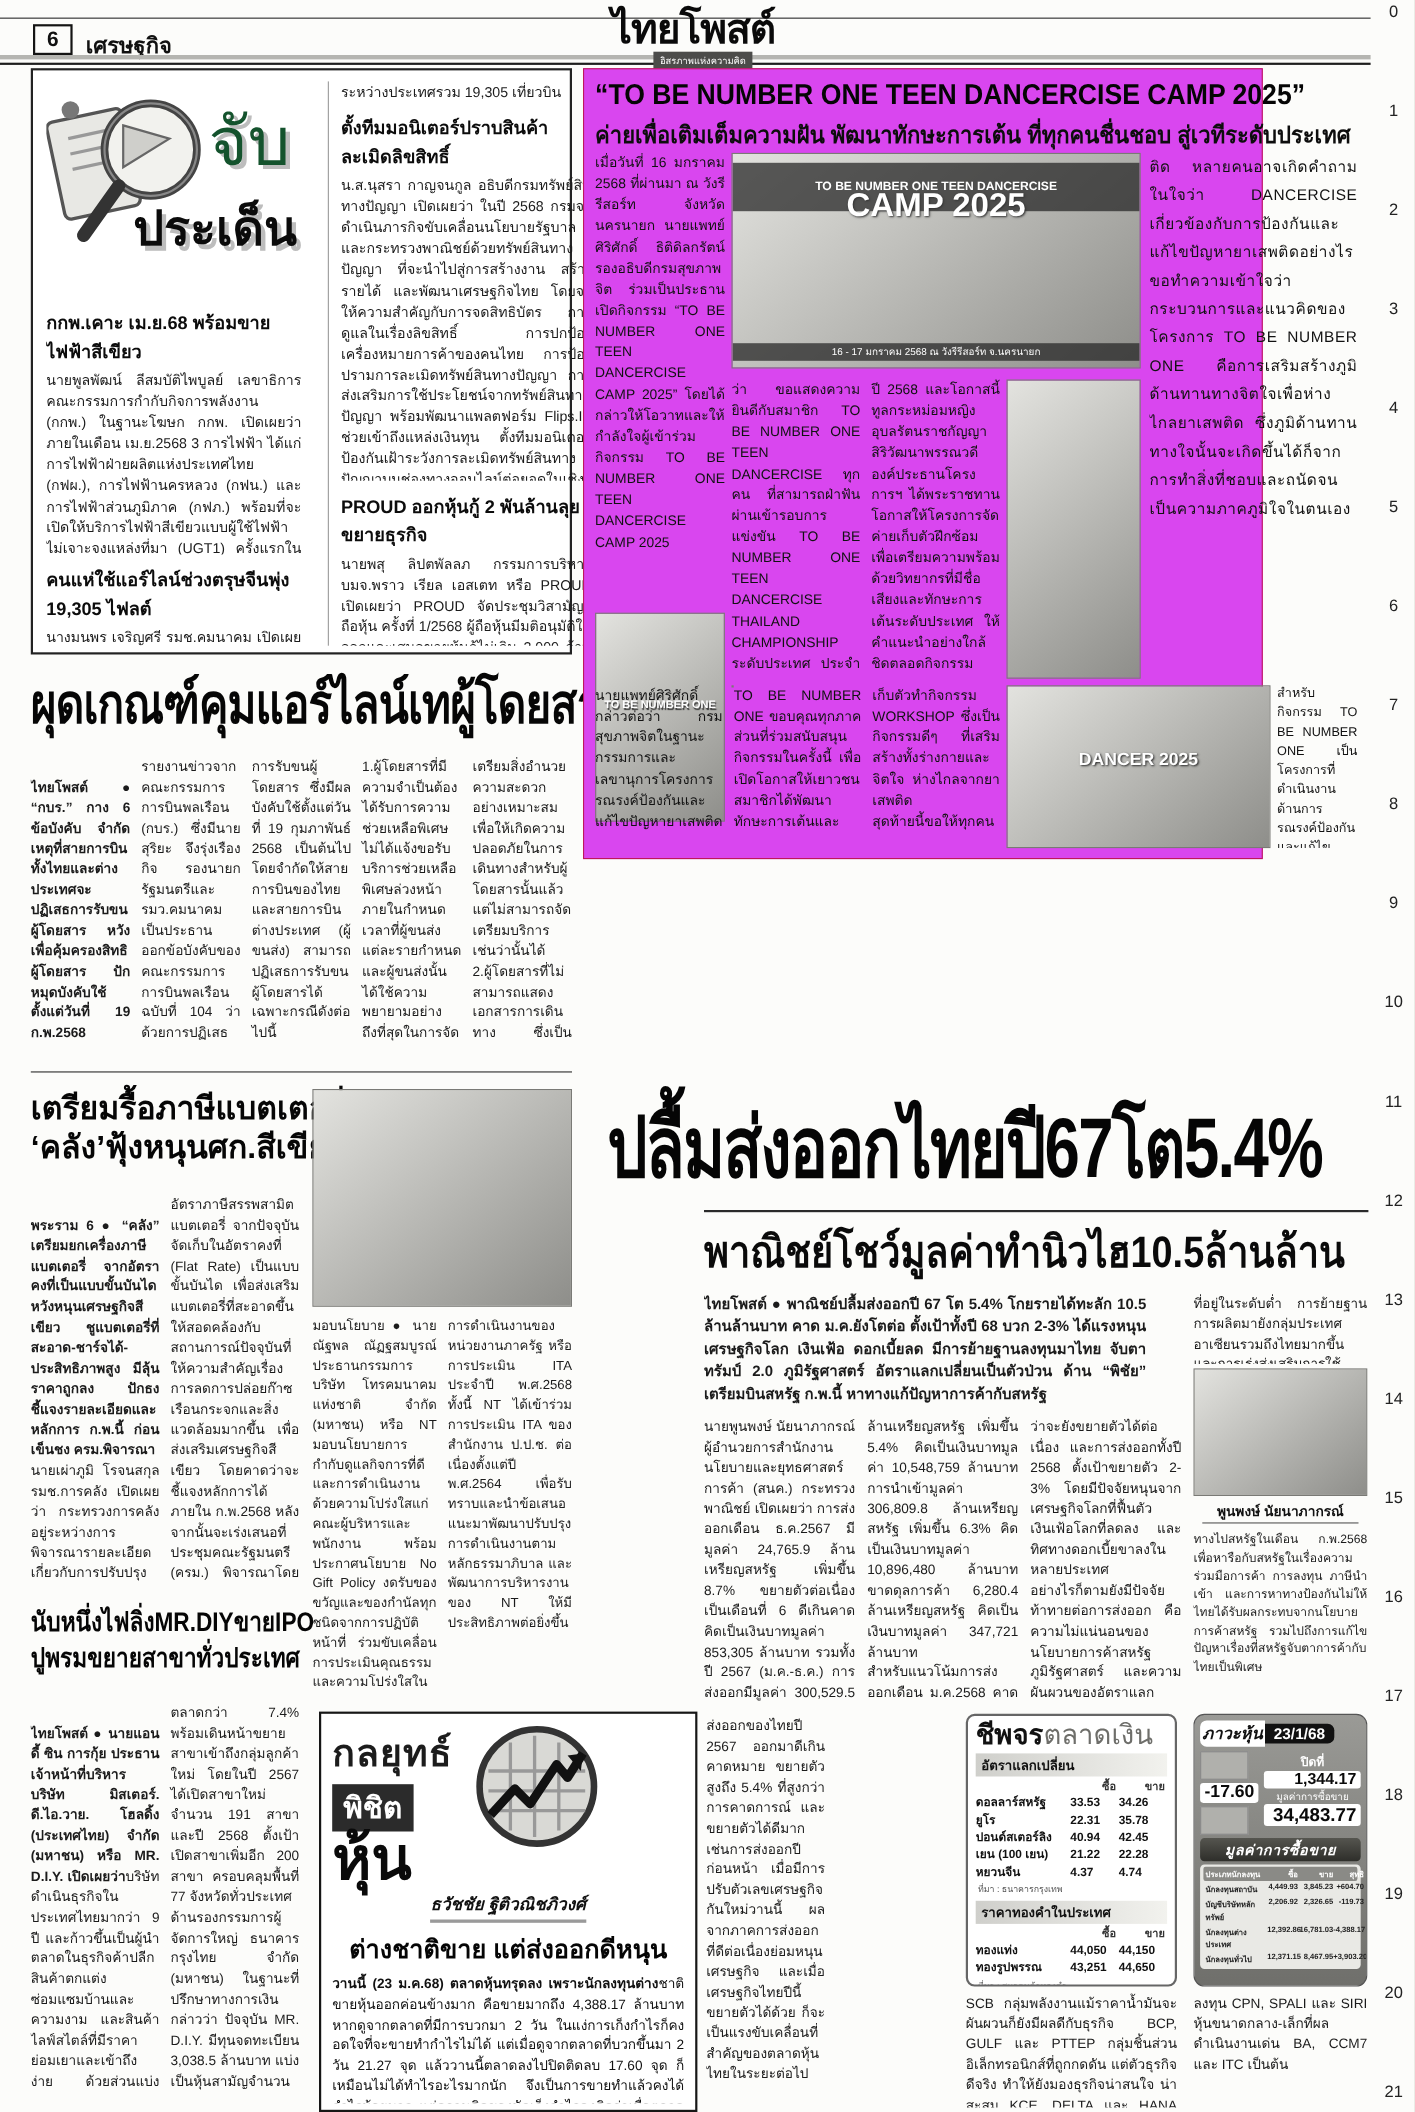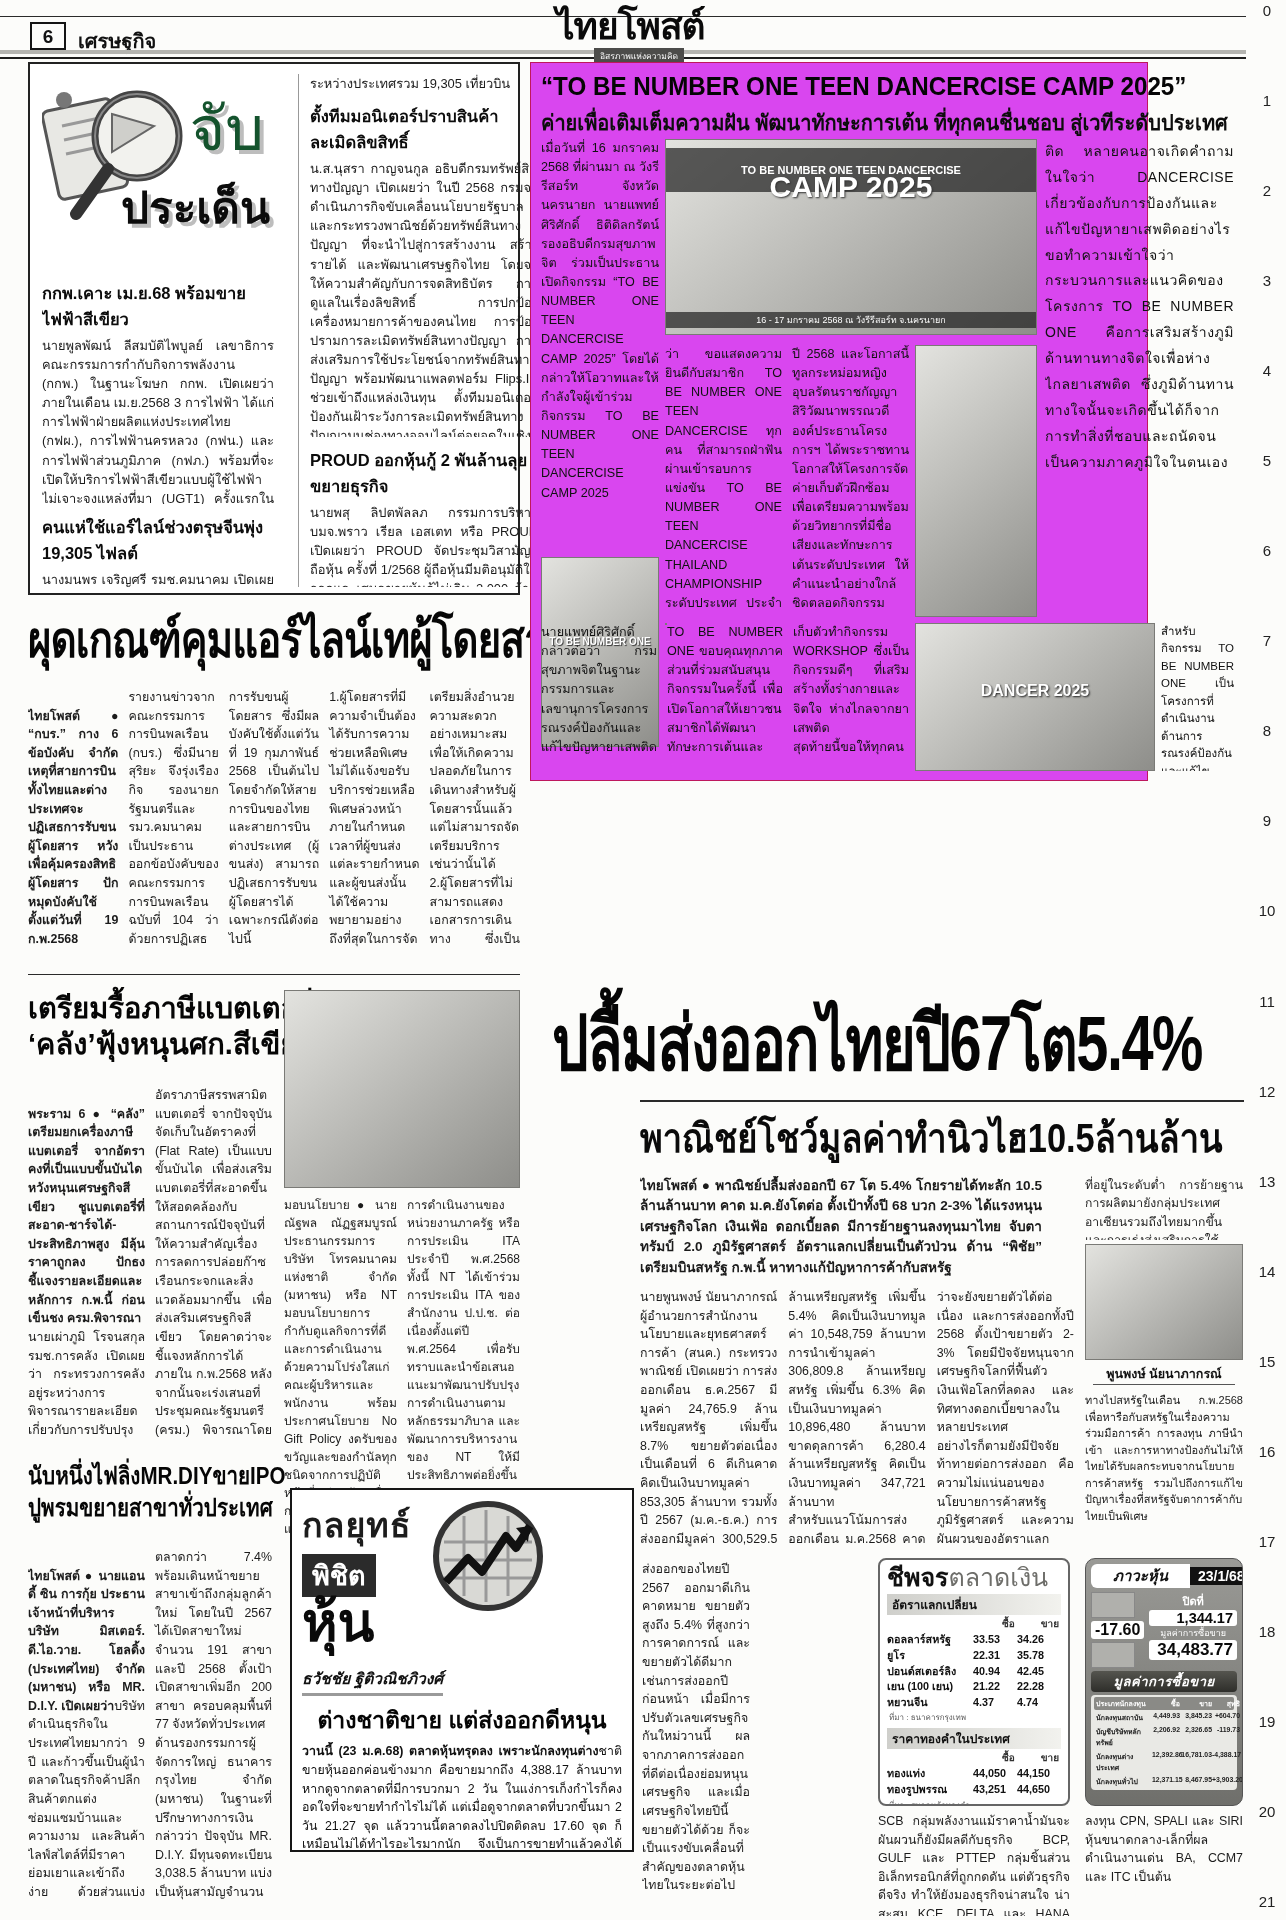--- a/index.html
+++ b/index.html
@@ -58,21 +58,21 @@
               white-space:nowrap;transform:scaleX(.93);transform-origin:left top;color:#050505}
   .tbox .t-sub{position:absolute;left:10px;top:42px;width:693px;font-size:21.5px;font-weight:700;
                white-space:nowrap;transform:scaleX(.93);transform-origin:left top;color:#0d0d0d}
   .t-txt{font-size:12.6px;line-height:1.52;text-align:justify;overflow:hidden;white-space:pre-line;column-fill:auto}
   .t-right{font-size:14px;line-height:1.85;letter-spacing:.5px;text-align:justify}
   .ph-band{position:absolute;left:0;right:0;background:rgba(40,40,40,.75);color:#fff;text-align:center}
   
   .diy-hl{font-size:24.5px;font-weight:900;white-space:nowrap;transform:scaleX(.84);
           transform-origin:left top;line-height:1.3;color:#060606}
   
-  .sbox{position:absolute;left:290px;top:1488px;width:344px;height:364px;border:2px solid #161616;
+  .sbox{position:absolute;left:290px;top:1556px;width:344px;height:364px;border:2px solid #161616;
         background:#fff;padding:8px 10px;overflow:hidden}
   .sbox .w-k{font-size:34px;font-weight:800;letter-spacing:1px;color:#1c1c1c}
   .sbox .w-p{display:inline-block;background:#2b2b2b;color:#fff;font-size:27px;font-weight:800;
              padding:0 10px;margin-top:2px}
   .sbox .w-h{font-size:54px;font-weight:900;color:#0a0a0a;line-height:.95}
   .sbox .author{font-size:15.5px;font-weight:bold;font-style:italic;border-bottom:3px solid #9a9a9a;
                 display:inline-block;padding-bottom:2px}
   .sbox .s-hl{font-size:23px;font-weight:900;text-align:center;margin:6px 0 4px;color:#050505}
   .sbox .s-body{font-size:12.4px;line-height:1.5;text-align:justify;overflow:hidden;height:118px}
   
@@ -84,21 +84,21 @@
   .m-cols{display:flex;justify-content:flex-end;gap:26px;font-size:10px;font-weight:bold;color:#333;margin:1px 2px}
   .m-row{display:flex;font-size:10.8px;font-weight:bold;line-height:1.45}
   .m-row .n{flex:1}
   .m-row .v{width:44px;}
   .m-src{font-size:8px;color:#555;text-align:left;margin:1px 0 0 2px}
   
   .ibox{position:absolute;left:1085px;top:1558px;width:158px;height:248px;border-radius:10px;
         background:linear-gradient(180deg,#9a9a96,#6f6f6b);padding:5px;overflow:hidden;
         border:1px solid #555}
   .ibox .tab-w{display:inline-block;background:#fff;border-radius:6px 0 0 6px;font-size:15px;
-               font-weight:900;font-style:italic;padding:0 22px;color:#111}
+               font-weight:900;font-style:italic;padding:0 2px;color:#111}
   .ibox .tab-b{display:inline-block;background:#111;border-radius:0 6px 6px 0;font-size:14px;
                font-weight:bold;color:#fff;padding:1px 8px}
   .ibox .thumb{background:#b0b0ac;border:1px solid #888;width:44px;height:26px}
   .ibox .numfld{background:#fff;border-radius:3px;font-weight:900;text-align:right;padding:0 4px;color:#0a0a0a}
   .ibox .lbl{color:#fff;font-size:9px;text-align:center}
   .ibox .banner{background:linear-gradient(180deg,#55554f,#2e2e2a);border-radius:4px;color:#fff;
                 font-size:13px;font-weight:900;font-style:italic;text-align:center;margin-top:3px;
                 letter-spacing:.5px}
   .itable{background:#e9e9e5;border-radius:4px;margin-top:3px;padding:2px 3px}
   .itable .ih{display:grid;grid-template-columns:56px 28px 32px 28px;font-size:7px;font-weight:bold;
@@ -270,21 +270,21 @@
         <div class="w-p">พิชิต</div>
         <div class="w-h">หุ้น</div>
       </div>
       <svg width="128" height="122" viewBox="0 0 128 122">
         <circle cx="68" cy="58" r="52" fill="#d9d9d5" stroke="#333" stroke-width="6"></circle>
         <path d="M24 44 H112 M24 62 H112 M24 80 H112 M44 18 V98 M66 12 V104 M88 18 V98" stroke="#999" stroke-width="3" fill="none"></path>
         <path d="M26 84 L48 60 L62 74 L86 38 L96 50 L110 28" stroke="#111" stroke-width="8" fill="none" stroke-linejoin="round"></path>
         <path d="M110 28 L96 30 L108 44 Z" fill="#111"></path>
       </svg>
     </div>
-    <div style="text-align:left;margin-top:18px">
+    <div style="text-align:center;margin-top:2px">
       <span class="author">ธวัชชัย ฐิติวณิชภิวงศ์</span>
     </div>
     <div class="s-hl">ต่างชาติขาย แต่ส่งออกดีหนุน</div>
     <div class="s-body">
       <b class="lead-b">วานนี้ (23 ม.ค.68) ตลาดหุ้นทรุดลง เพราะนักลงทุนต่าง</b><span>ชาติขายหุ้นออกค่อนข้างมาก คือขายมากถึง 4,388.17 ล้านบาท หากดูจากตลาดที่มีการบวกมา 2 วัน ในแง่การเก็งกำไรก็คงอดใจที่จะขายทำกำไรไม่ได้ แต่เมื่อดูจากตลาดที่บวกขึ้นมา 2 วัน 21.27 จุด แล้ววานนี้ตลาดลงไปปิดติดลบ 17.60 จุด ก็เหมือนไม่ได้ทำไรอะไรมากนัก จึงเป็นการขายทำแล้วคงได้กำไรน้อยมาก แต่ความคิดของนักเก็งกำไรคงคิดว่าเมื่อตลาดบวกมา 2 วัน คงจะขึ้นต่อได้ยาก การขายทำกำไรจะเป็นวิธีการที่ดีกว่า ก็น่าจะเป็นเหตุผลที่รับฟังได้ แต่ที่ดูจะผิดเวลาก็เพราะวานนี้ได้มีการรายงานผลการ</span>
     </div>
   </div>
 
   <div class="abs body-txt cols2" style="left:642px;top:1560px;width:226px;height:356px">ส่งออกของไทยปี 2567 ออกมาดีเกินคาดหมาย ขยายตัวสูงถึง 5.4% ที่สูงกว่าการคาดการณ์ และขยายตัวได้ดีมากเช่นการส่งออกปีก่อนหน้า เมื่อมีการปรับตัวเลขเศรษฐกิจกันใหม่วานนี้ ผลจากภาคการส่งออกที่ดีต่อเนื่องย่อมหนุนเศรษฐกิจ และเมื่อเศรษฐกิจไทยปีนี้ขยายตัวได้ด้วย ก็จะเป็นแรงขับเคลื่อนที่สำคัญของตลาดหุ้นไทยในระยะต่อไป</div>
   <div class="abs body-txt" style="left:878px;top:1812px;width:192px;height:104px">SCB กลุ่มพลังงานแม้ราคาน้ำมันจะผันผวนก็ยังมีผลดีกับธุรกิจ BCP, GULF และ PTTEP กลุ่มชิ้นส่วนอิเล็กทรอนิกส์ที่ถูกกดดัน แต่ตัวธุรกิจดีจริง ทำให้ยังมองธุรกิจน่าสนใจ น่าสะสม KCE, DELTA และ HANA กลุ่มค้าปลีกและอสังหาฯ ที่พื้นฐานดี</div>

